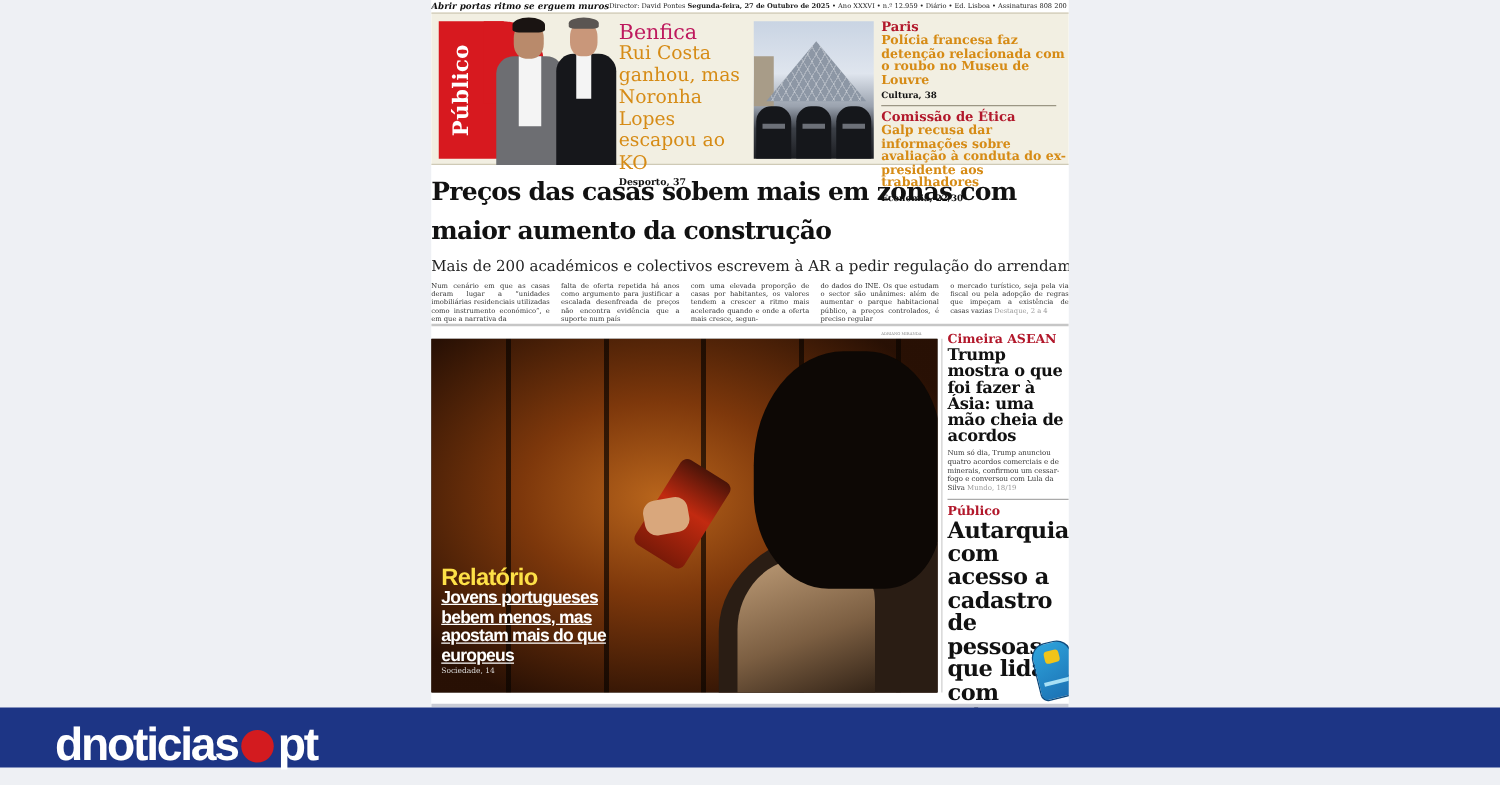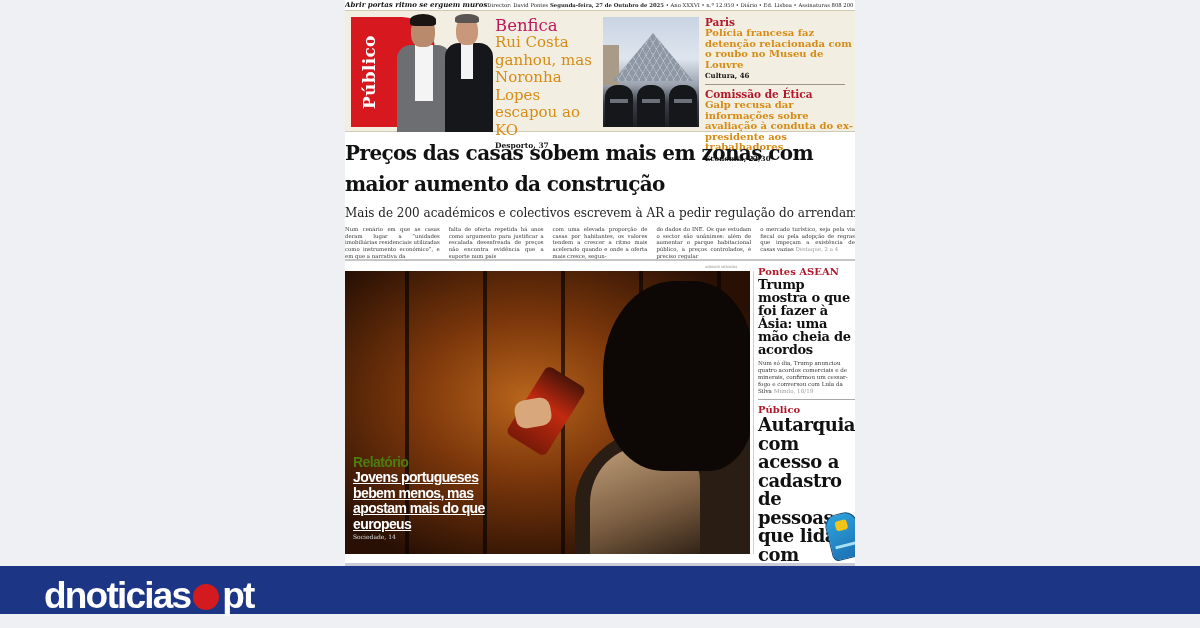--- a/index.html
+++ b/index.html
@@ -64,21 +64,21 @@
       radial-gradient(ellipse at 45% 45%, rgba(200,110,30,0.9) 0%, rgba(140,62,12,0.85) 35%, rgba(40,16,4,0.95) 80%),
       #2b1407; }
   .plank-lines { position: absolute; inset: 0; background: repeating-linear-gradient(90deg, transparent 0 60px, rgba(10,4,0,0.7) 60px 64px, transparent 64px 78px); }
   .silhouette-head { position: absolute; left: 258px; top: 10px; width: 150px; height: 190px; background: #0d0805; border-radius: 48% 40% 30% 40%; }
   .silhouette-body { position: absolute; left: 230px; top: 150px; width: 180px; height: 140px; background: #2a1d14; border-radius: 60% 20% 0 0; }
   .shirt-light { position: absolute; left: 245px; top: 175px; width: 110px; height: 115px; background: linear-gradient(160deg, #d9b48a 0%, #8a6a4a 55%, #2b1d12 100%); border-radius: 50% 30% 0 0; opacity: 0.85; }
   .glass { position: absolute; left: 178px; top: 100px; width: 46px; height: 80px; background: linear-gradient(180deg, #4a1408 0%, #c22a10 45%, #7a1a08 100%); transform: rotate(32deg); border-radius: 6px; }
   .hand { position: absolute; left: 170px; top: 128px; width: 36px; height: 28px; background: #d9a77c; border-radius: 10px; transform: rotate(-10deg); }
 
   .photo-caption { position: absolute; left: 8px; top: 184px; width: 140px; font-family: "Liberation Sans", sans-serif; font-weight: bold; color: #fff; letter-spacing: -0.6px; }
-  .photo-caption .cap-kicker { color: #4d7c0f; font-size: 14px; line-height: 15px; }
+  .photo-caption .cap-kicker { color: #fde047; font-size: 19px; line-height: 15px; }
   .photo-caption .cap-head { font-size: 14px; line-height: 15.5px; text-decoration: underline; }
   .photo-caption .cap-ref { font-family: "DejaVu Serif", serif; font-weight: normal; font-size: 6px; color: #ddd; letter-spacing: 0; margin-top: 1px; }
 
   
   .vrule { position: absolute; left: 408px; top: 271px; width: 1px; height: 283px; background: #d0d0d0; }
   .side { position: absolute; left: 413px; top: 266px; width: 97px; }
   .side-kicker { color: #b2182b; font-size: 10px; font-weight: bold; line-height: 12px; }
   .side-head1 { color: #111; font-size: 13px; font-weight: bold; line-height: 13px; letter-spacing: -0.3px; }
   .side-body { font-size: 5.6px; line-height: 7px; color: #333; margin-top: 4px; }
   .side-body .ref { color: #9a9a9a; }
@@ -151,21 +151,21 @@
         </div>
       <div class="officer" style="left:66px;">
           <div class="tag"></div>
         </div>
     </div>
 
     <div class="right-stories">
       <div>
         <div class="rs-kicker">Paris</div>
         <div class="rs-head">Polícia francesa faz detenção relacionada com o roubo no Museu de Louvre</div>
-        <div class="rs-ref">Cultura, 46</div>
+        <div class="rs-ref">Cultura, 38</div>
       </div>
       <div class="rs-divider"></div>
       <div>
         <div class="rs-kicker">Comissão de Ética</div>
         <div class="rs-head">Galp recusa dar informações sobre avaliação à conduta do ex-presidente aos trabalhadores</div>
         <div class="rs-ref">Economia, 22/30</div>
       </div>
     </div>
   </div>
 
@@ -194,21 +194,21 @@
       <div class="cap-kicker">Relatório</div>
       <div class="cap-head">Jovens portugueses bebem menos, mas apostam mais do que europeus</div>
       <div class="cap-ref">Sociedade, 14</div>
     </div>
   </div>
 
   <div class="vrule"></div>
 
   <div class="side">
     <div>
-      <div class="side-kicker">Pontes ASEAN</div>
+      <div class="side-kicker">Cimeira ASEAN</div>
       <div class="side-head1">Trump mostra o que foi fazer à Ásia: uma mão cheia de acordos</div>
       <p class="side-body"><span>Num só dia, Trump anunciou quatro acordos comerciais e de minerais, confirmou um cessar-fogo e conversou com Lula da Silva</span> <span class="ref">Mundo, 18/19</span></p>
     </div>
     <div class="side-div"></div>
     <div>
       <div class="side-kicker">Público</div>
       <div class="side-head2">Autarquias com acesso a cadastro de pessoas que lidam com crianças</div>
 
     </div>
     <div class="backpack">

